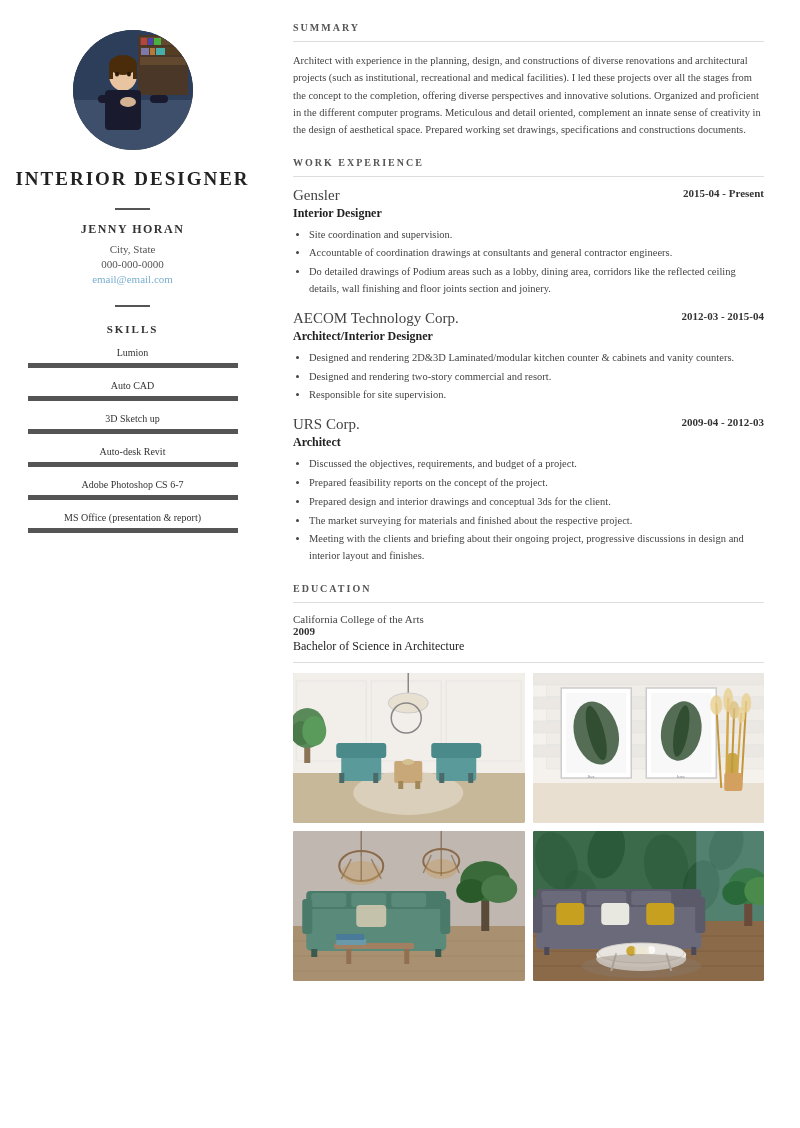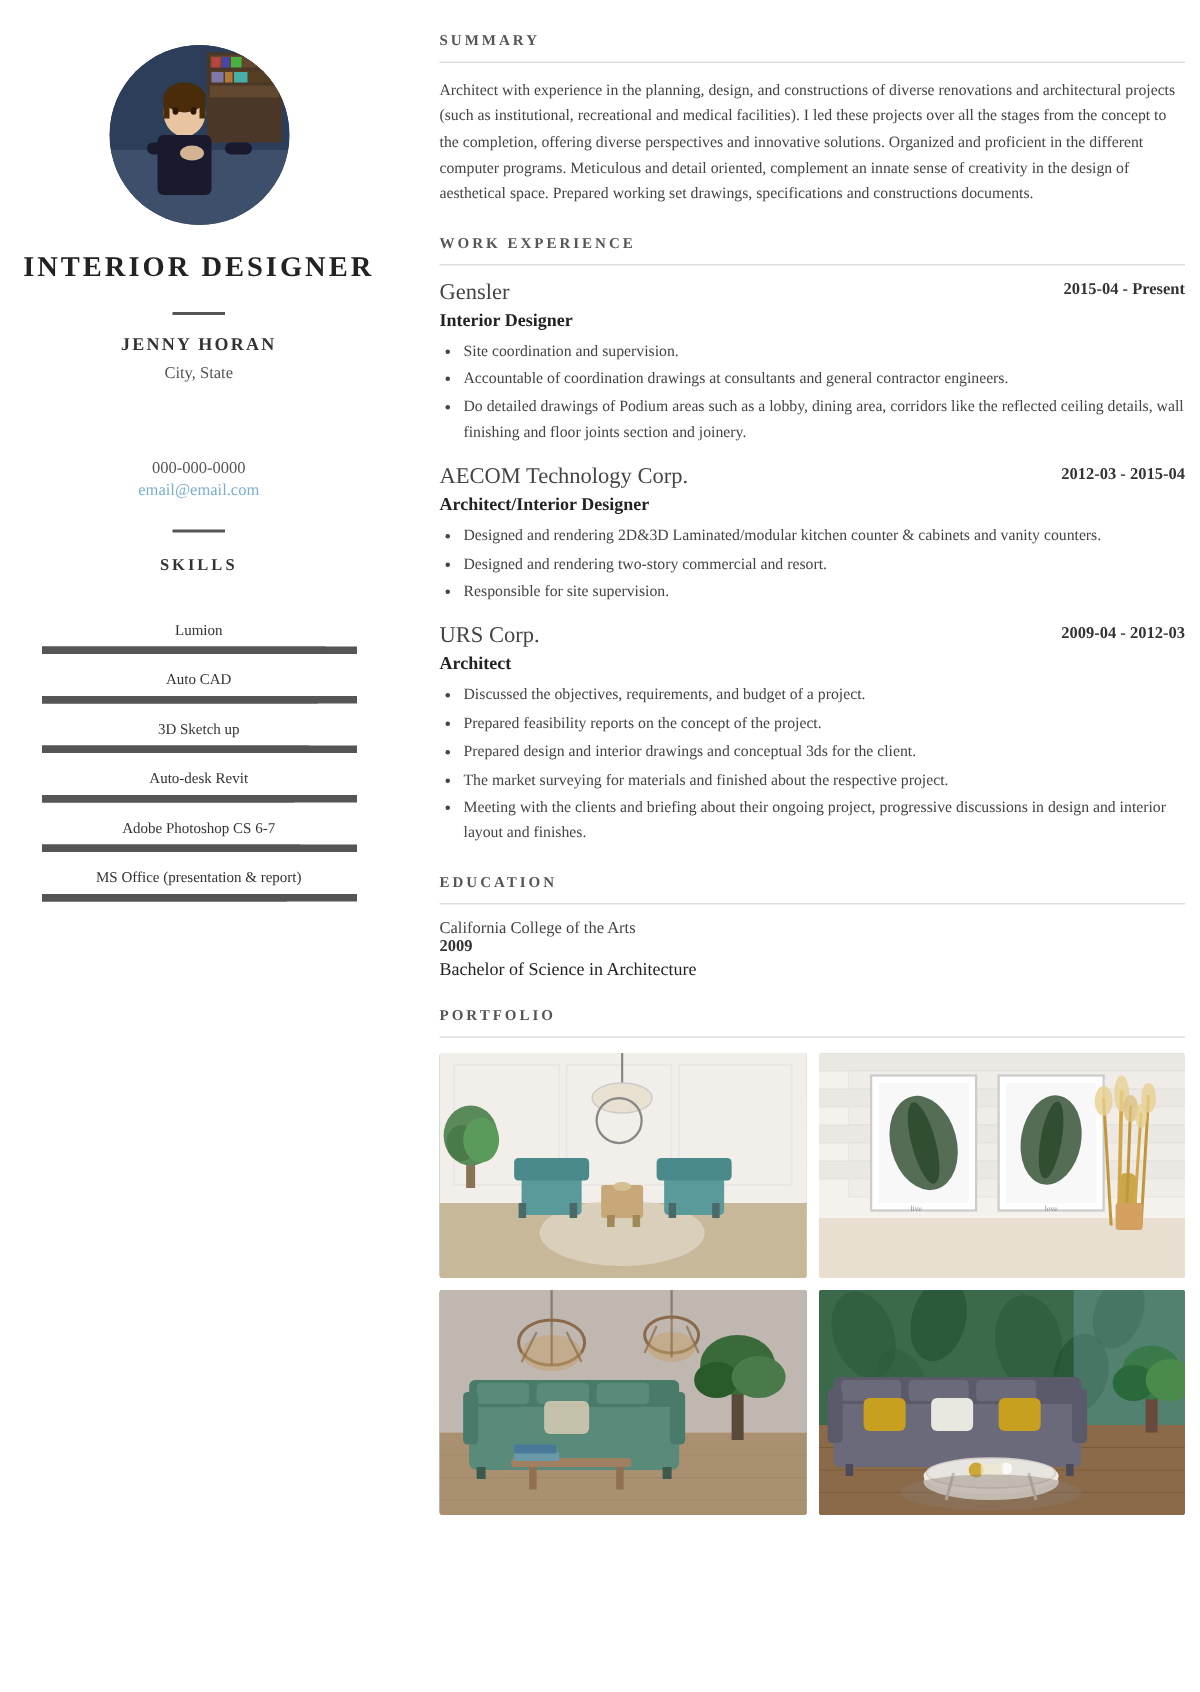--- a/index.html
+++ b/index.html
@@ -74,42 +74,41 @@
       font-size: 11px;
       color: #555;
       text-align: center;
       margin-bottom: 3px;
     }
     .phone {
       font-size: 11px;
       color: #555;
       text-align: left;
       margin-bottom: 3px;
-      margin-top: 48px;
     }
     .email {
       font-size: 11px;
       color: #7aafcf;
       text-align: right;
       margin-bottom: 14px;
     }
     .divider-short2 {
       width: 35px;
       height: 2px;
       background: #555;
       margin: 6px auto 16px auto;
     }
     .skills-label {
       font-size: 11px;
       font-weight: 700;
       letter-spacing: 2px;
       text-transform: uppercase;
       text-align: right;
       color: #333;
-      margin-bottom: 32px;
+      margin-bottom: 12px;
     }
     .skill-item {
       width: 100%;
       text-align: center;
       margin-bottom: 12px;
     }
     .skill-name {
       font-size: 10px;
       color: #333;
       margin-bottom: 5px;
@@ -123,21 +122,21 @@
       margin: 0 auto;
     }
     .skill-bar-fill {
       height: 5px;
       background: #555;
     }
 
     
     .main-content {
       flex: 1;
-      padding: 22px 10px 28px 28px;
+      padding: 22px 36px 28px 28px;
       background: #fff;
     }
     .section-heading {
       font-size: 10px;
       font-weight: 700;
       letter-spacing: 2px;
       text-transform: uppercase;
       color: #555;
       margin-bottom: 8px;
       margin-top: 18px;
@@ -394,21 +393,20 @@
     </ul>
 
     <div class="section-heading">Education</div>
     <div class="work-divider"></div>
     <div class="edu-header">
       <span class="edu-school">California College of the Arts</span>
       <span class="edu-year">2009</span>
     </div>
     <div class="edu-degree">Bachelor of Science in Architecture</div>
 
-    <div class="section-heading">Portfolio</div>
     <div class="work-divider"></div>
 
     <div class="portfolio-grid">
 
       <div class="portfolio-img portfolio-img-1">
         <svg viewBox="0 0 245 150" xmlns="http://www.w3.org/2000/svg" preserveAspectRatio="xMidYMid slice">
 
           <rect width="245" height="150" fill="#e8e4e0"></rect>
 
           <rect x="0" y="0" width="245" height="100" fill="#f2eeea"></rect>

